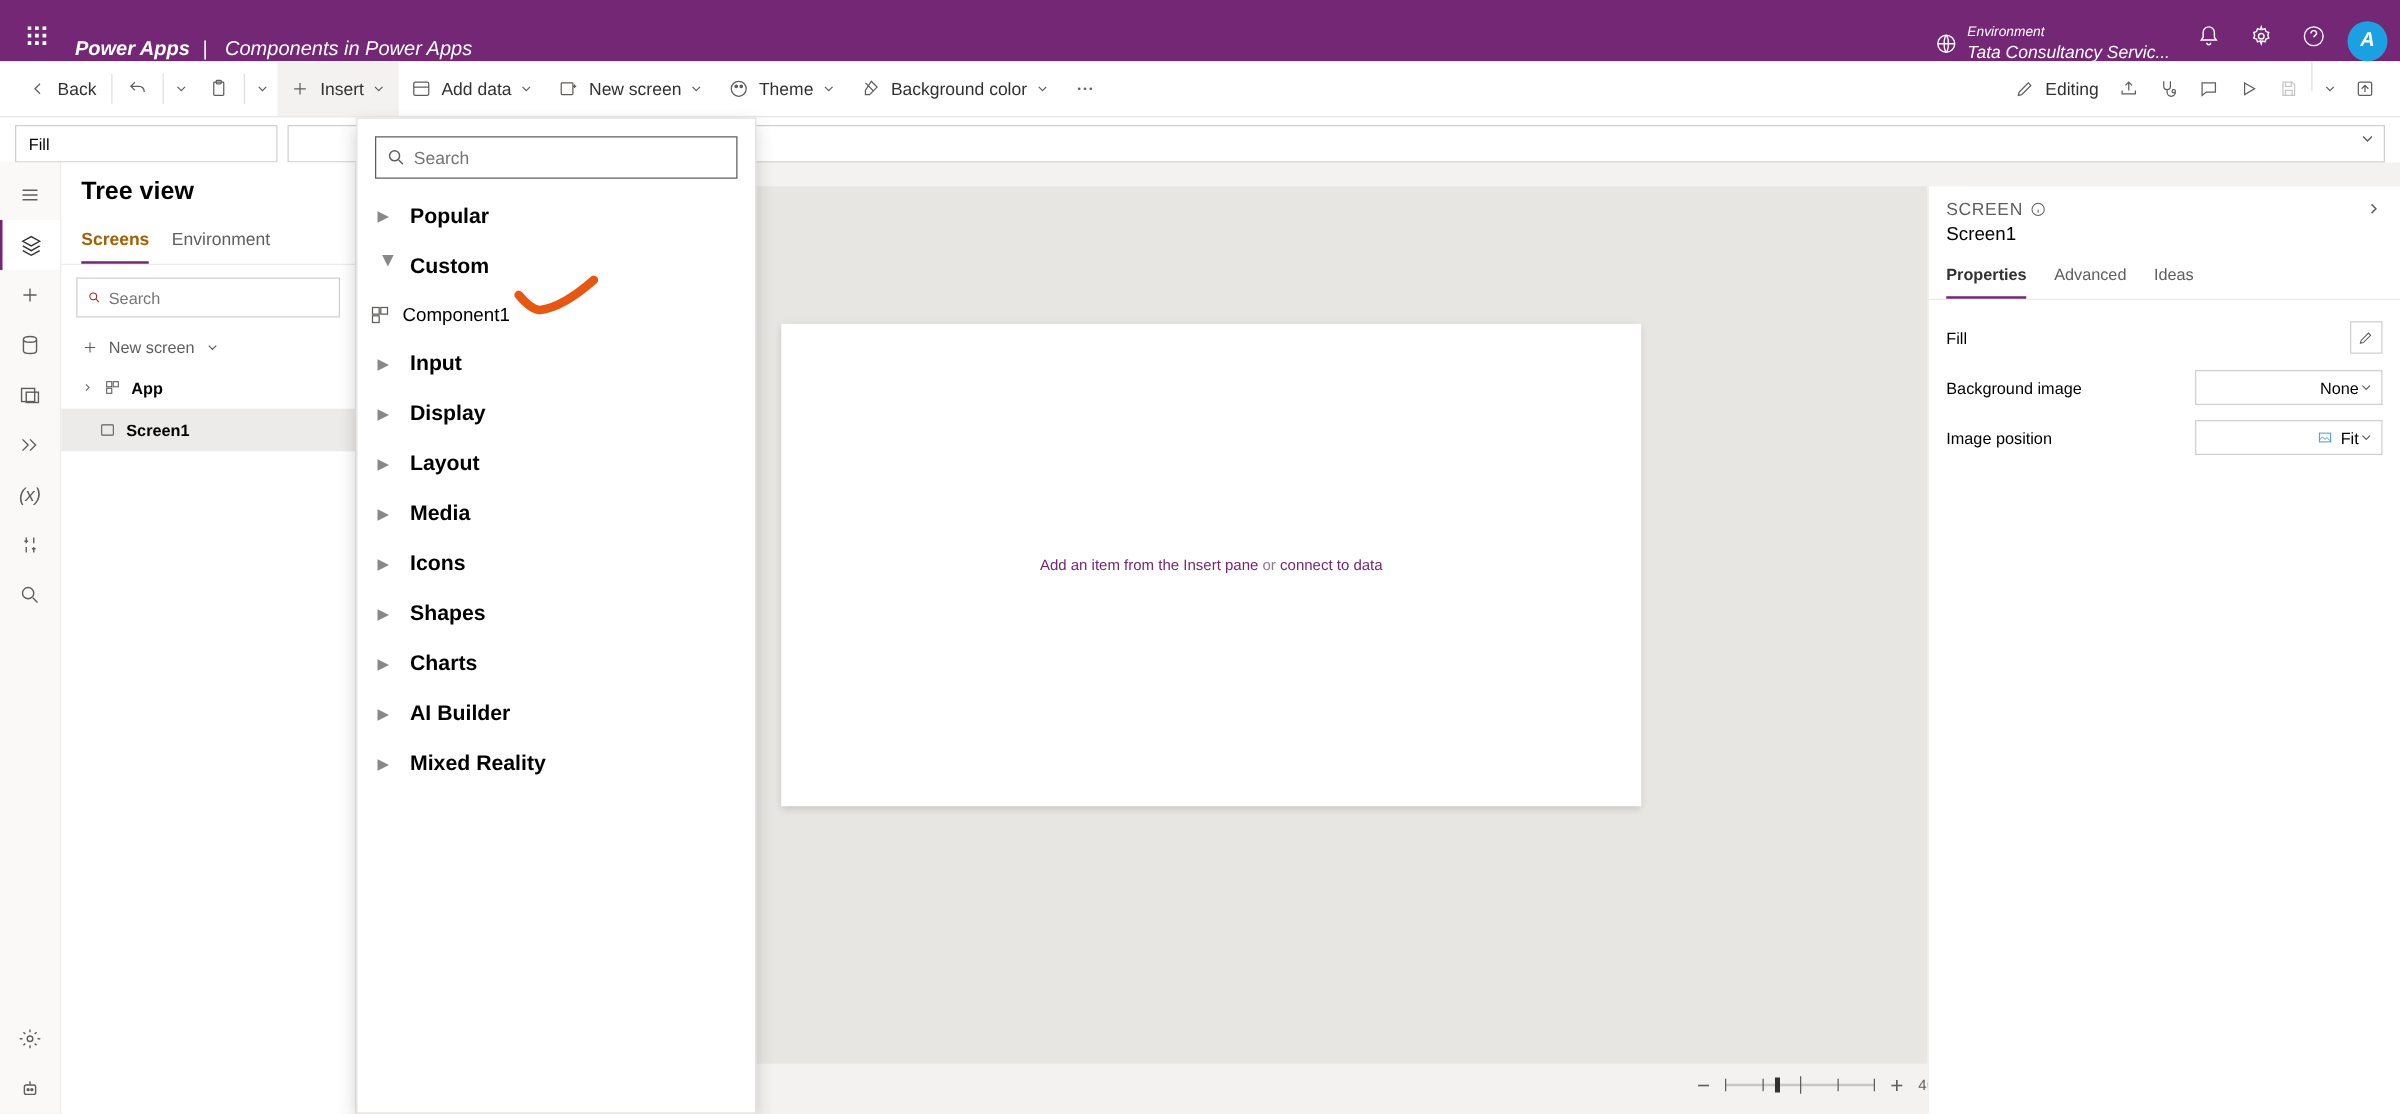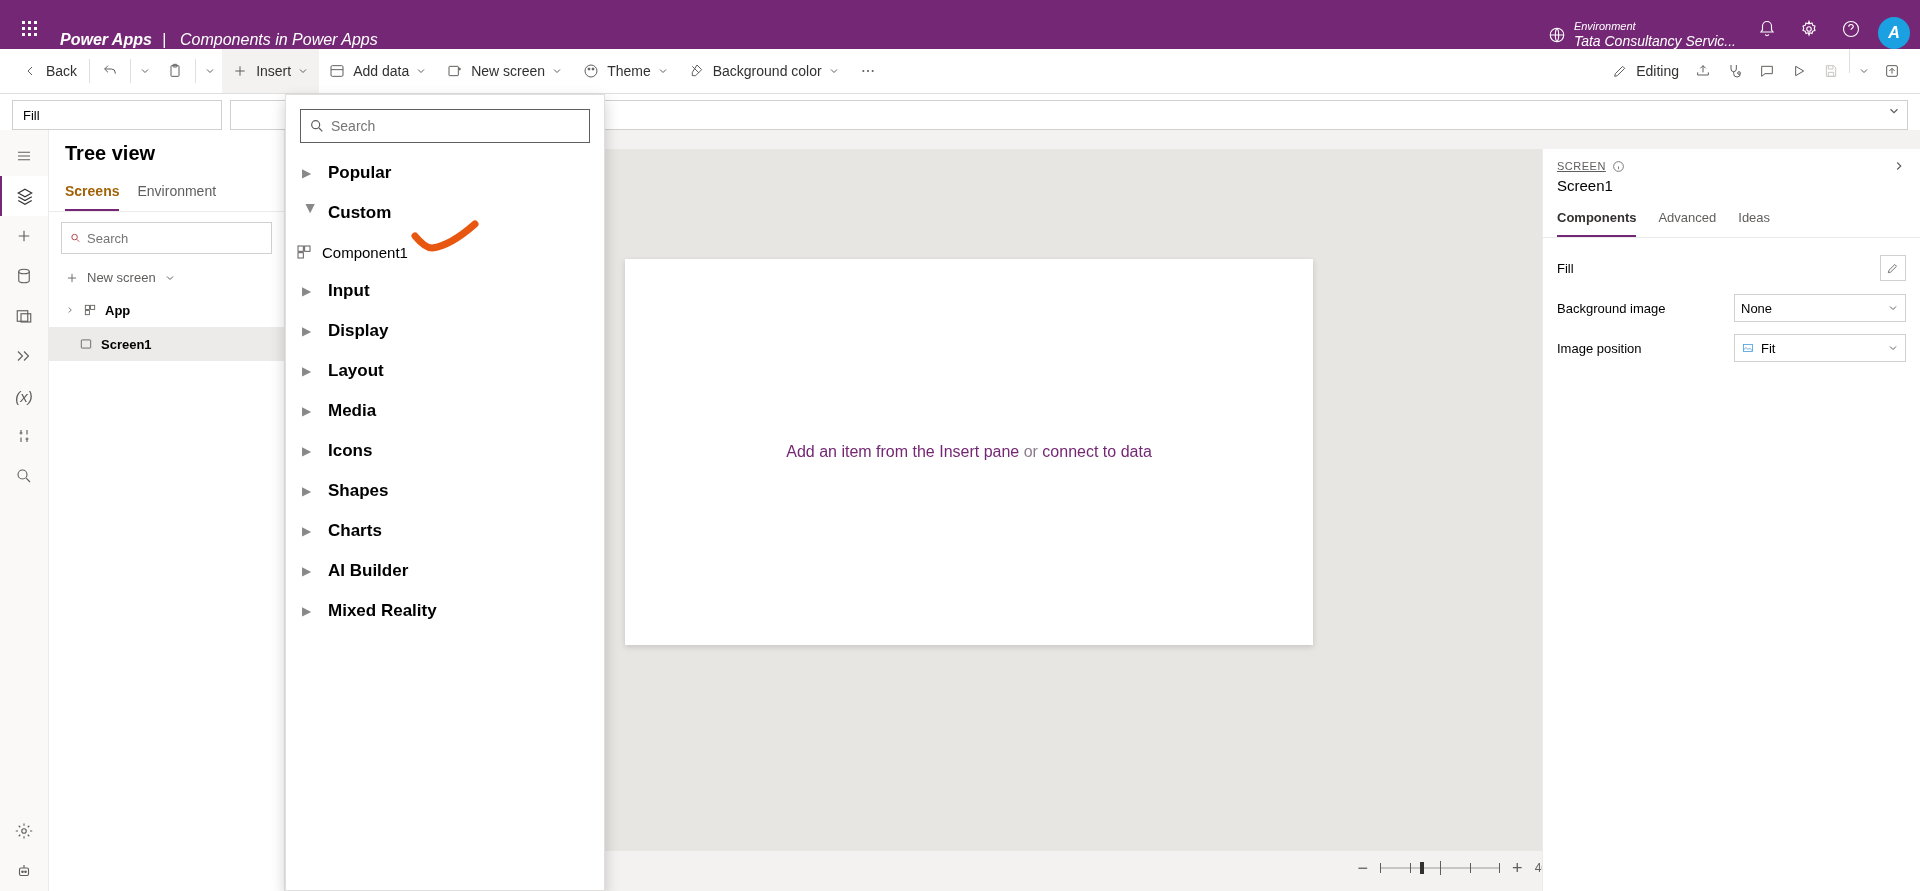--- a/index.html
+++ b/index.html
@@ -97,48 +97,48 @@
 
 .canvas-area {
   position:absolute; left:605px; top:149px; width:968px; height:702px;
   background:#e8e6e3;
 }
 .design-canvas {
   position:absolute; left:625px; top:259px; width:688px; height:386px;
   background:#fff; box-shadow: 0 2px 6px rgba(0,0,0,0.15);
   display:flex; align-items:center; justify-content:center;
 }
-.canvas-hint { font-size:16px; color:#742774; }
+.canvas-hint { font-size:12px; color:#742774; }
 .canvas-hint .muted { color:#8c7b8c; }
 
 
 .zoom-bar {
   position:absolute; right:330px; bottom:8px; height:30px;
   display:flex; align-items:center; gap: 12px; color:#605e5c; font-size:12px;
 }
 .zoom-slider { width:120px; display:flex; align-items:center; }
 .zoom-track { width:120px; height:2px; background:#c8c6c4; position:relative;}
 .zoom-tick { position:absolute; top:-4px; width:1px; height:10px; background:#605e5c;}
 .zoom-handle { position:absolute; top:-5px; width:4px; height:12px; background:#323130;}
 
 
 .prop-panel {
   position:absolute; right:0; top:149px; width:378px; height:742px;
   background:#fff; border-left:1px solid #edebe9;
   display:flex; flex-direction:column;
 }
 .prop-header { padding: 10px 14px 0; display:flex; align-items:center; justify-content:space-between;}
-.screen-label { font-size:11px; color:#605e5c; letter-spacing:0.5px; display:flex; align-items:center; gap:6px;text-decoration:underline;}
+.screen-label { font-size:14px; color:#605e5c; letter-spacing:0.5px; display:flex; align-items:center; gap:6px;}
 .screen-name { padding: 4px 14px 8px; font-size:15px; }
 .prop-tabs { display:flex; padding: 0 14px; border-bottom:1px solid #edebe9; }
 .prop-tab { padding: 8px 0 10px; margin-right: 22px; font-size:13px; color:#605e5c; cursor:pointer;}
 .prop-tab.sel { color:#323130; font-weight:600; border-bottom:2px solid #742774; }
 .prop-body { padding: 10px 14px; }
 .prop-row { display:flex; align-items:center; justify-content:space-between; height:40px; font-size:13px;}
-.prop-row .val-box { width:172px; height:28px; border:1px solid #d2d0ce; display:flex; align-items:center; padding:0 6px; font-size:13px; justify-content:space-between;}
+.prop-row .val-box { width:150px; height:28px; border:1px solid #d2d0ce; display:flex; align-items:center; padding:0 6px; font-size:13px; justify-content:flex-end;}
 .color-swatch { width:26px; height:26px; border:1px solid #d2d0ce; background:#fff; display:flex; align-items:center; justify-content:center;}
 .tiny-icon { width:14px; height:14px; }
 
 svg { display:block; }
 </style>
 </head>
 <body>
 
 <div class="top-header">
   <div class="waffle">
@@ -588,21 +588,21 @@
         </svg>
     </div>
     <span>
         <svg width="14" height="14" viewBox="0 0 24 24" fill="none" stroke="#605e5c" stroke-width="2">
           <path d="M9 6l6 6-6 6"></path>
         </svg>
       </span>
   </div>
   <div class="screen-name">Screen1</div>
   <div class="prop-tabs">
-    <div class="prop-tab sel">Components</div>
+    <div class="prop-tab sel">Properties</div>
     <div class="prop-tab">Advanced</div>
     <div class="prop-tab">Ideas</div>
   </div>
   <div class="prop-body">
     <div class="prop-row">
       <span>Fill</span>
       <div class="color-swatch">
         <svg class="tiny-icon" viewBox="0 0 24 24" fill="none" stroke="#605e5c" stroke-width="1.5">
             <path d="M4 20l4-1 10-10-3-3L5 16l-1 4z"></path>
           </svg>

